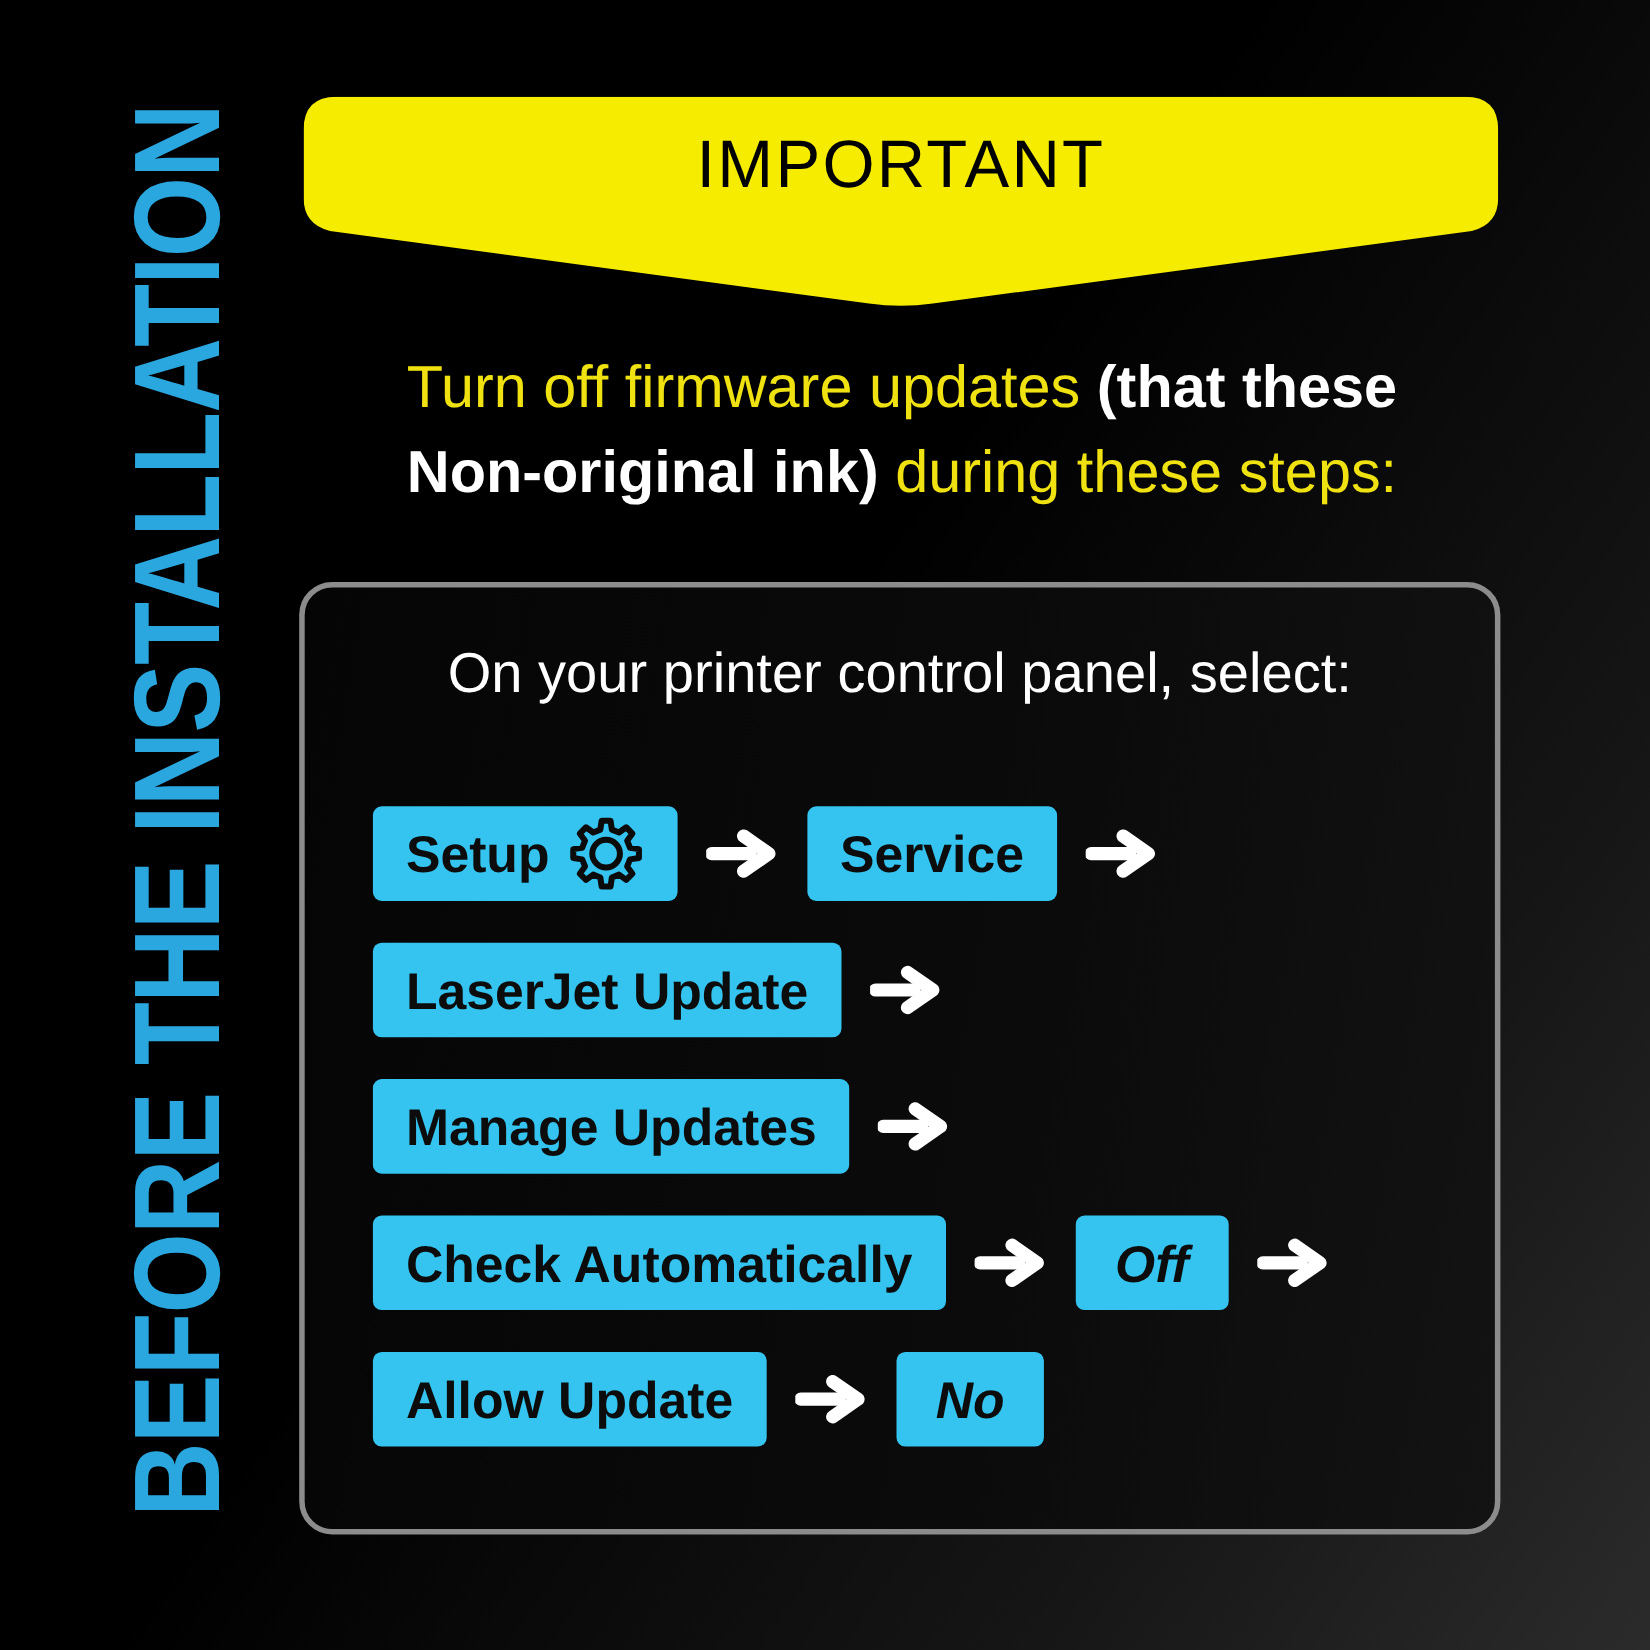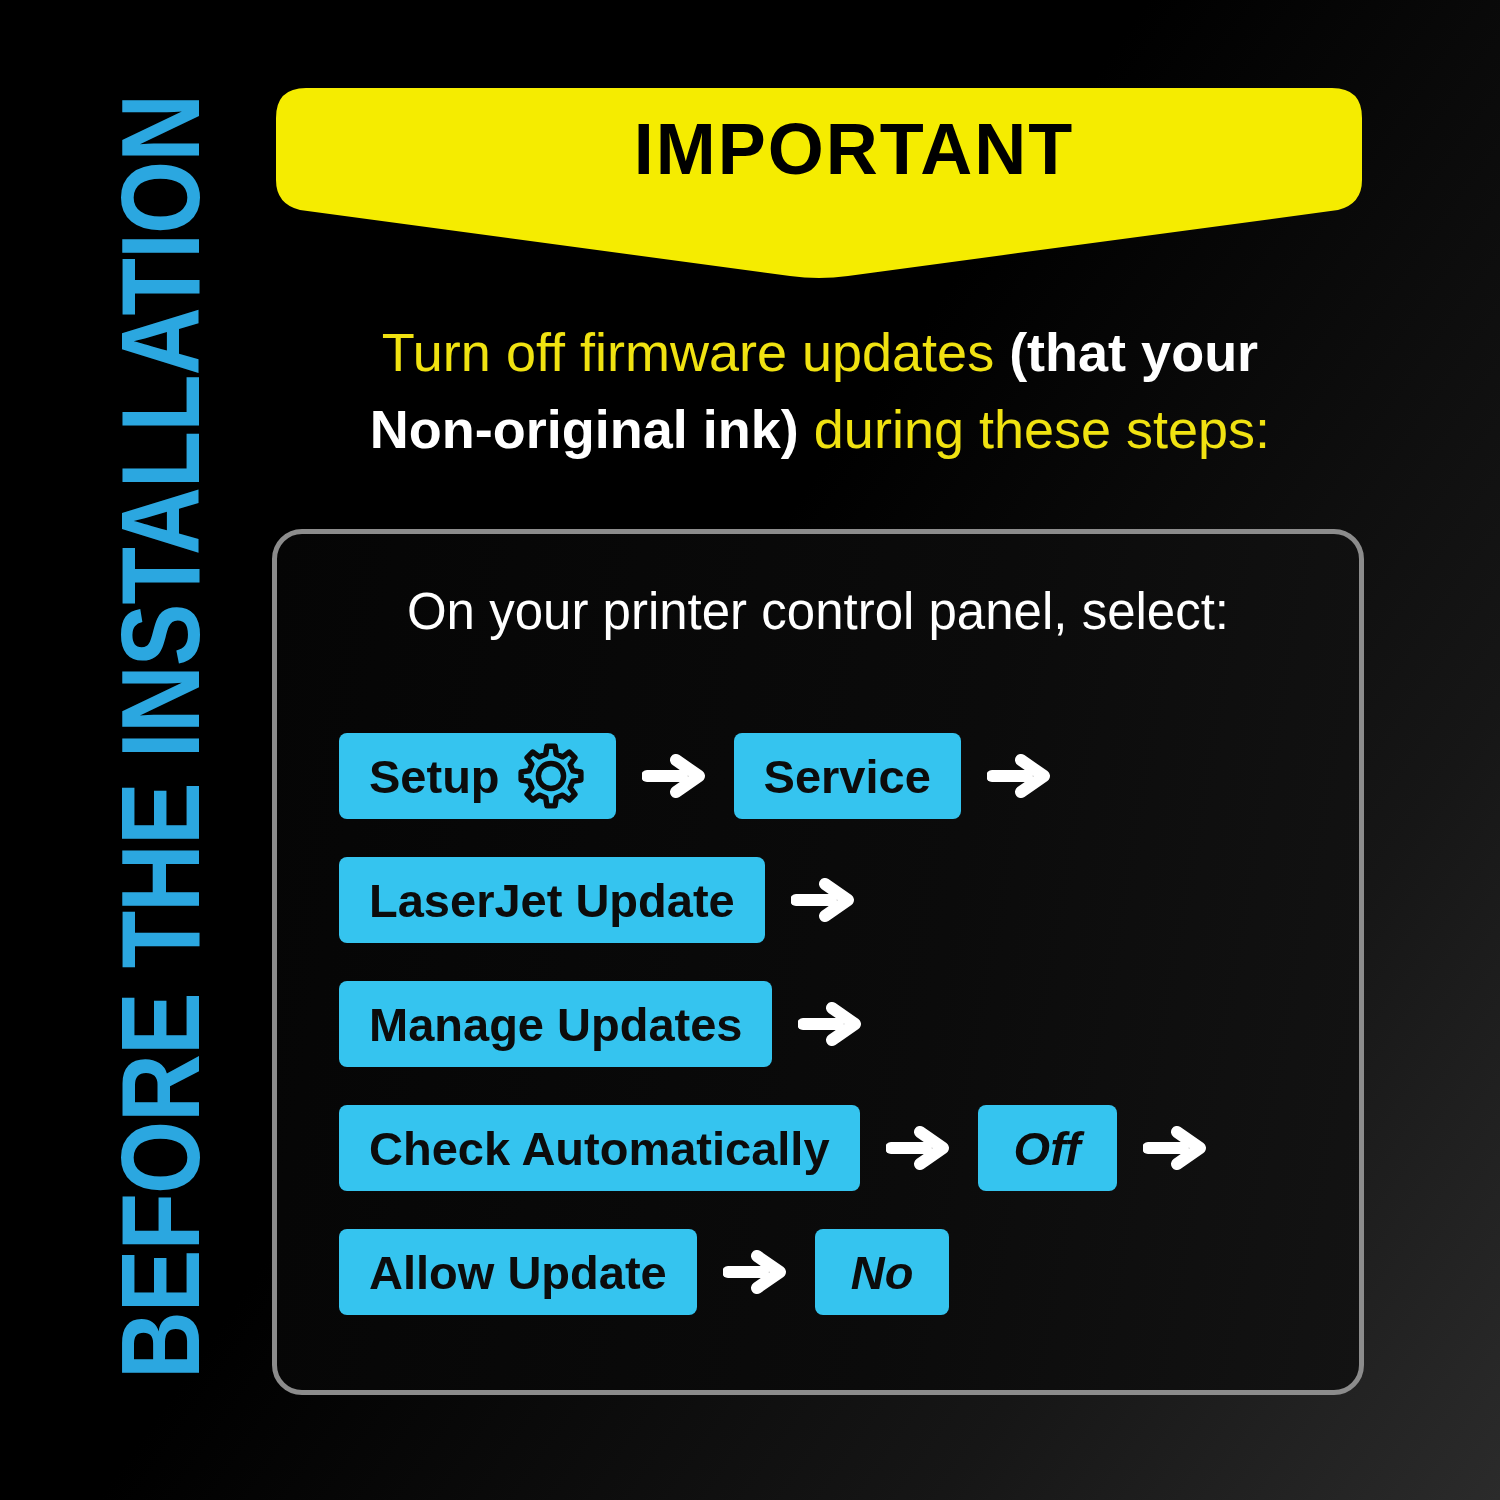--- a/index.html
+++ b/index.html
@@ -15,21 +15,21 @@
     white-space:nowrap;
     font-size:94px;font-weight:bold;letter-spacing:-1px;
     color:#2ba7e0;
   }
   
   .banner{position:absolute;left:276px;top:88px;width:1086px;height:196px;}
   .banner svg{position:absolute;left:0;top:0;}
   .banner-title{
     position:absolute;left:0;top:0;width:100%;height:122px;
     display:flex;align-items:center;justify-content:center;
-    font-size:72px;font-weight:bold;letter-spacing:2px;color:#000;padding-left:35px;
+    font-size:61px;font-weight:normal;letter-spacing:2px;color:#000;
   }
   
   .subtitle{
     position:absolute;left:275px;top:314px;width:1090px;
     text-align:center;font-size:54px;line-height:77px;
   }
   .seg-yellow{color:#f0e211;font-weight:normal;}
   .seg-white{color:#ffffff;font-weight:bold;}
   
   .panel{
@@ -63,21 +63,21 @@
   <div class="side-label">BEFORE THE INSTALLATION</div>
 
   <div class="banner">
     <svg width="1086" height="196" viewBox="0 0 1086 196">
       <path d="M30 0 L1056 0 Q1086 0 1086 30 L1086 92 Q1086 116 1062 122 L572 188 Q543 192 514 188 L24 122 Q0 116 0 92 L0 30 Q0 0 30 0 Z" fill="#f5ec00"></path>
     </svg>
     <div class="banner-title">IMPORTANT</div>
   </div>
 
   <div class="subtitle" id="subtitle">
-      <div class="sub-line"><span class="seg-yellow">Turn off firmware updates </span><span class="seg-white">(that your</span></div>
+      <div class="sub-line"><span class="seg-yellow">Turn off firmware updates </span><span class="seg-white">(that these</span></div>
       <div class="sub-line"><span class="seg-white">Non-original ink)</span><span class="seg-yellow"> during these steps:</span></div>
     </div>
 
   <div class="panel">
     <div class="panel-heading">On your printer control panel, select:</div>
     <div class="flow-rows" id="flow-rows">
         <div class="flow-row">
           <div class="flow-btn">
             <span>Setup</span>
             <svg width="70" height="70" viewBox="0 0 64 64" class="gear">

